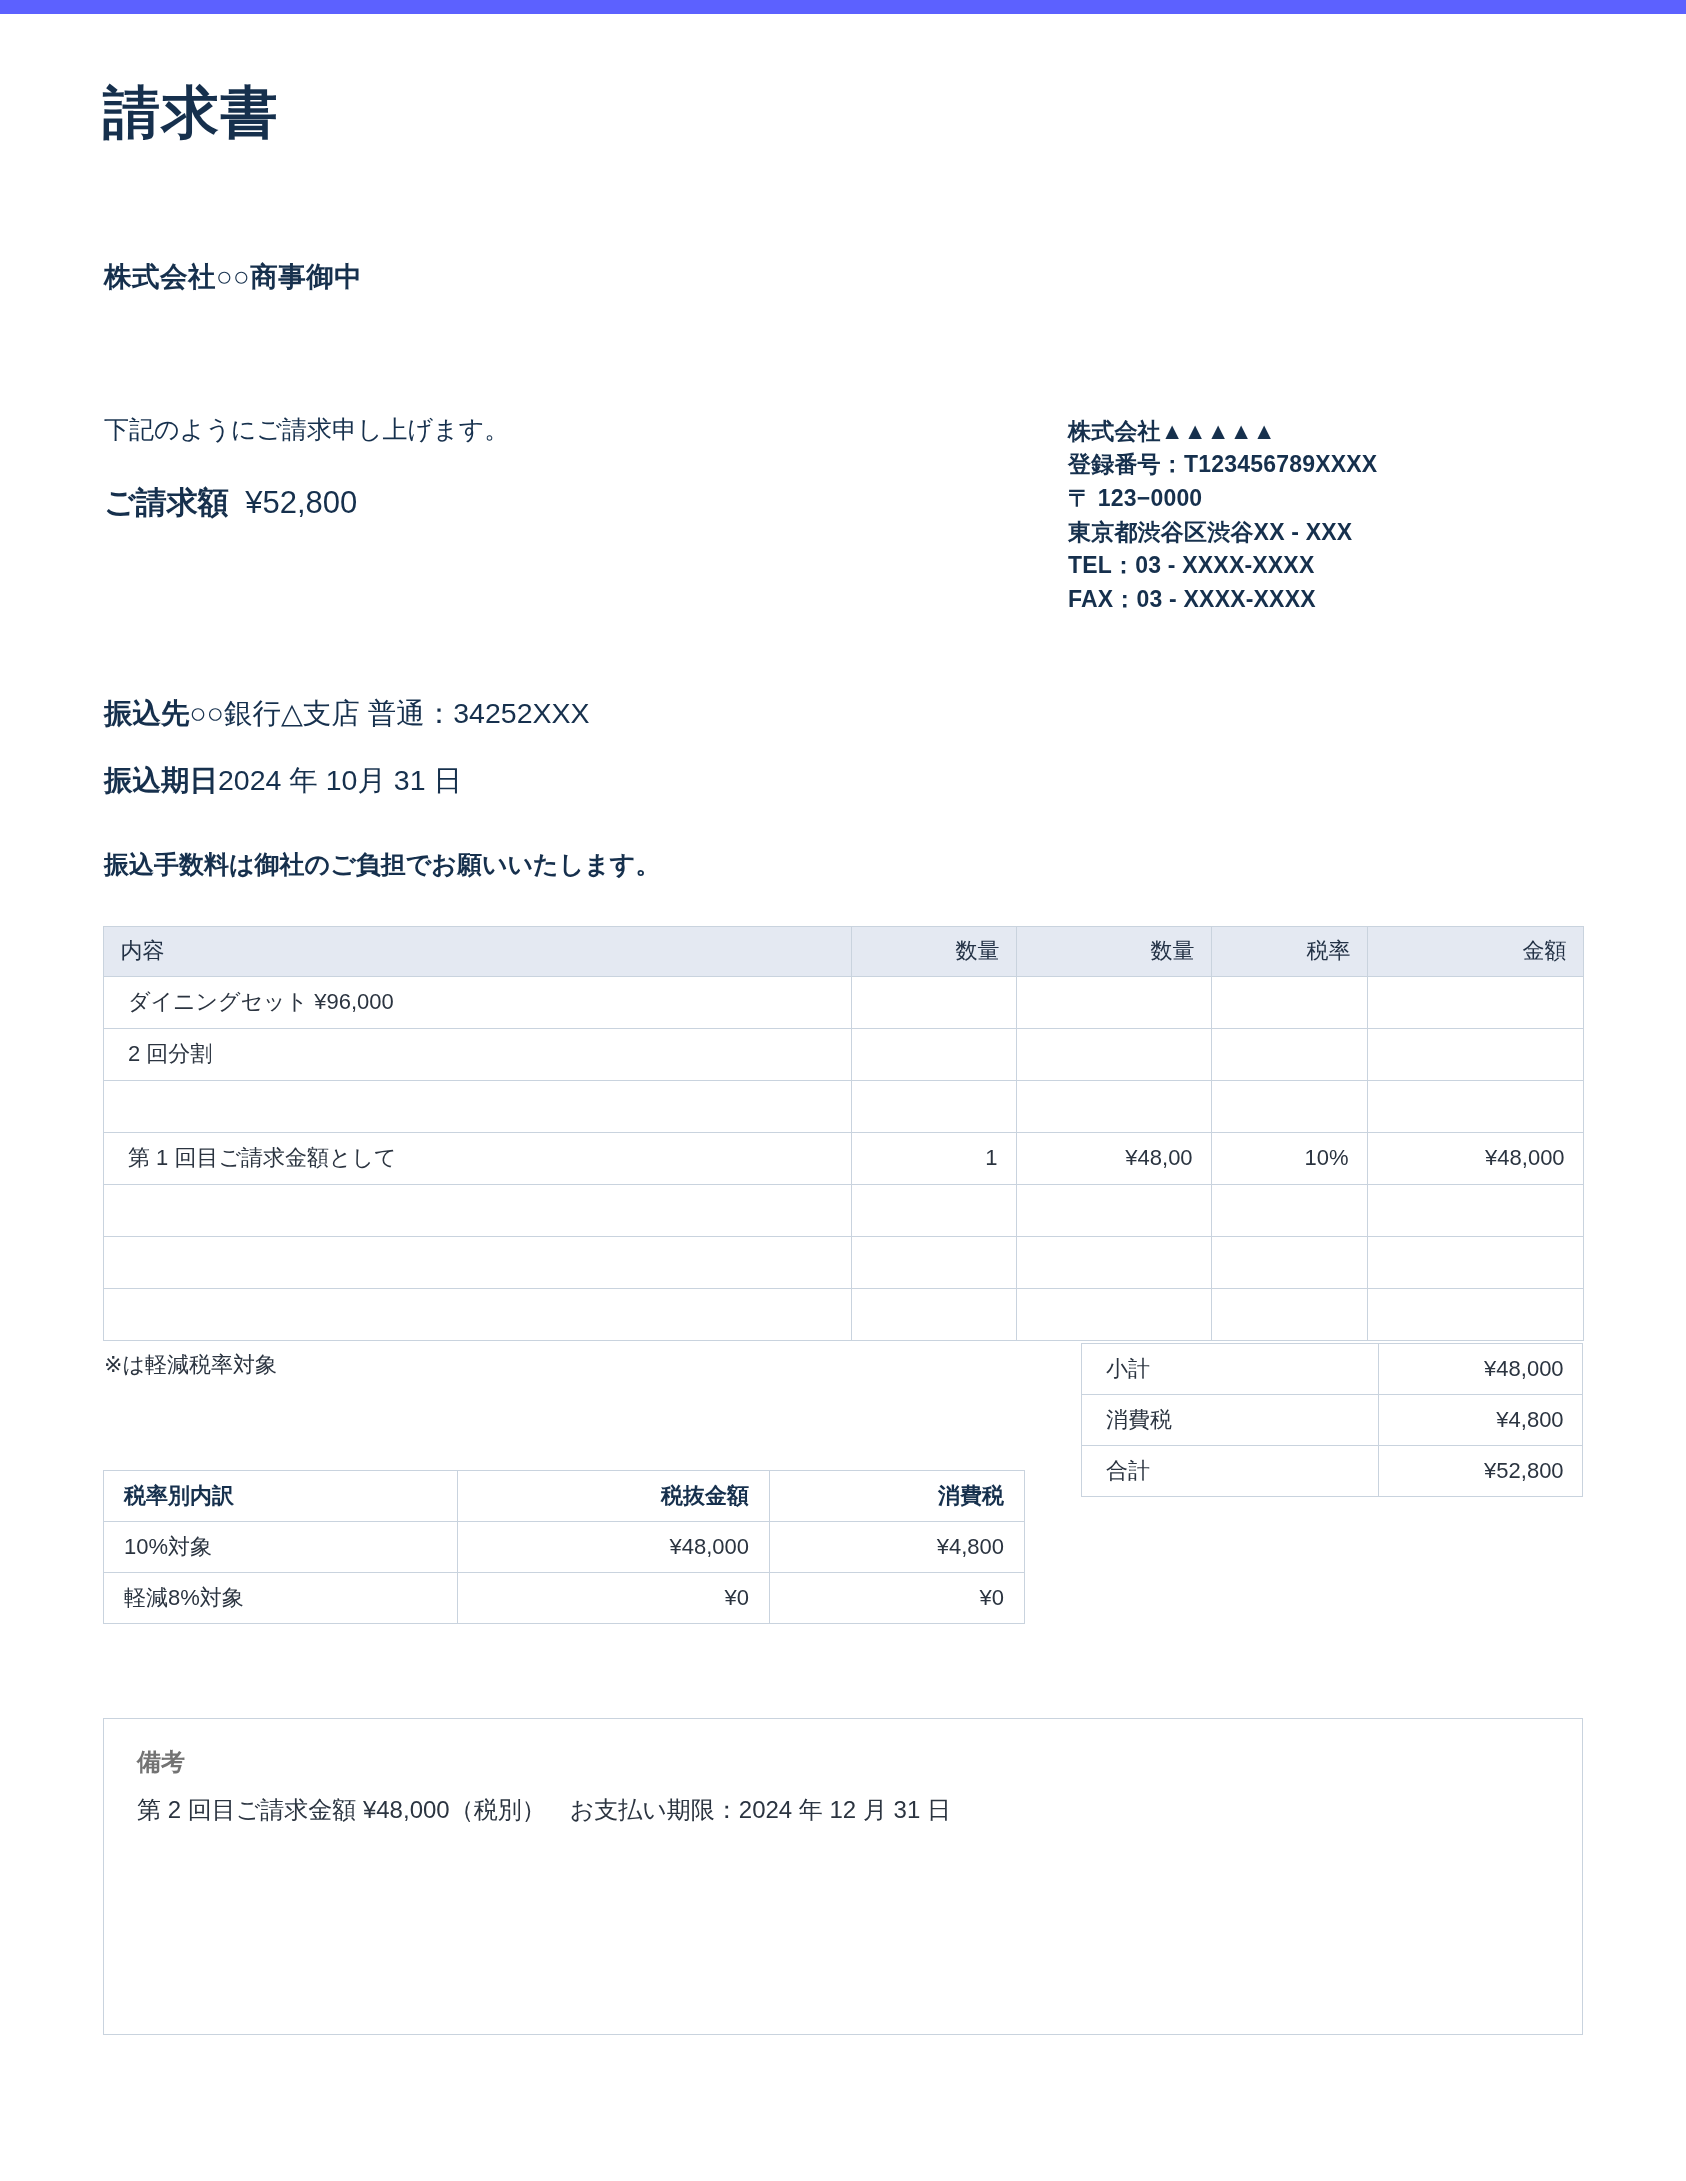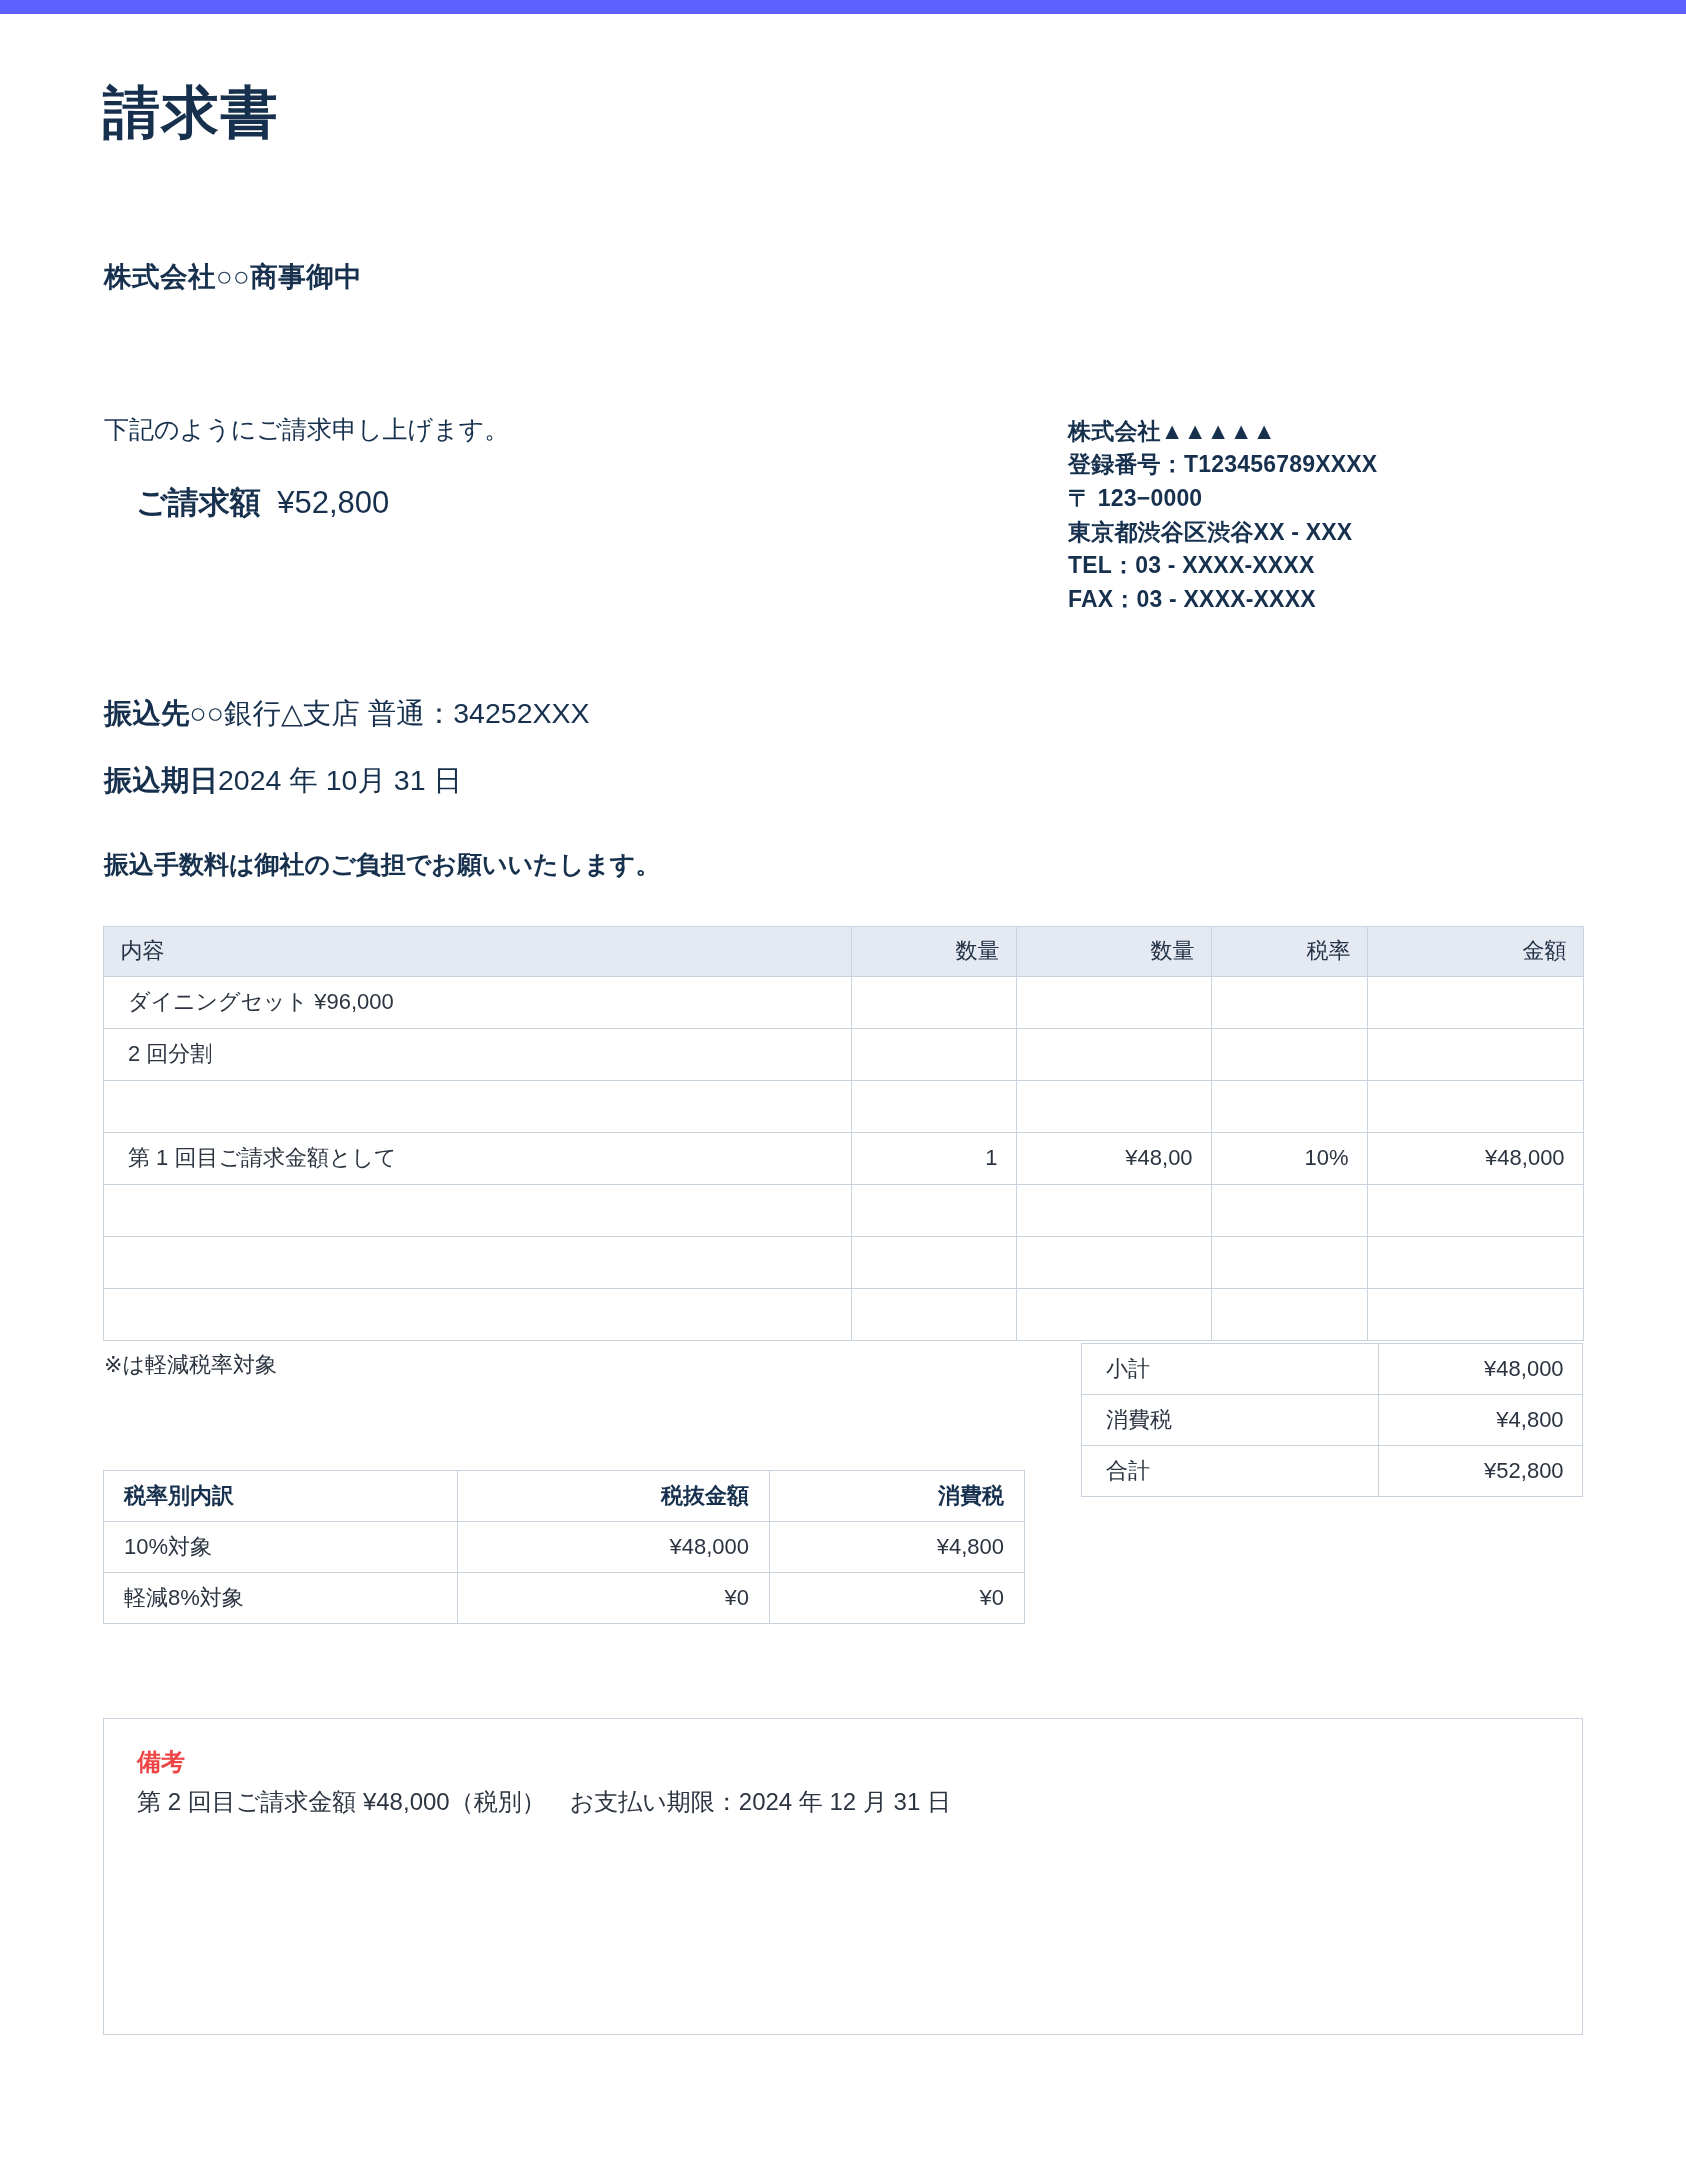--- a/index.html
+++ b/index.html
@@ -75,21 +75,21 @@
     color: #16304d;
   }
   .billed-amount {
     position: absolute;
     left: 104px;
     top: 468px;
     font-size: 31px;
     color: #16304d;
     white-space: nowrap;
   }
-  .billed-amount .label { font-weight: 700; margin-left: 32px; }
+  .billed-amount .label { font-weight: 700; }
   .billed-amount .value { font-weight: 400; margin-left: 16.5px; }
 
   
   .issuer {
     position: absolute;
     left: 1068px;
     top: 401px;
     font-size: 23px;
     font-weight: 700;
     line-height: 1.46;
@@ -218,22 +218,22 @@
     top: 1704px;
     width: 1480px;
     height: 317px;
     border: 0.9px solid #c9d3de;
     background: #ffffff;
     padding: 27.5px 33px 0 33px;
   }
   .remarks-title {
     font-size: 24px;
     font-weight: 700;
-    color: #ef4444;
-    margin-bottom: 12px;
+    color: #737373;
+    margin-bottom: 20px;
   }
   .remarks-line {
     font-size: 24px;
     font-weight: 400;
     color: #2b3440;
     line-height: 1.0;
     margin-bottom: 26px;
     white-space: pre;
   }
 </style>

